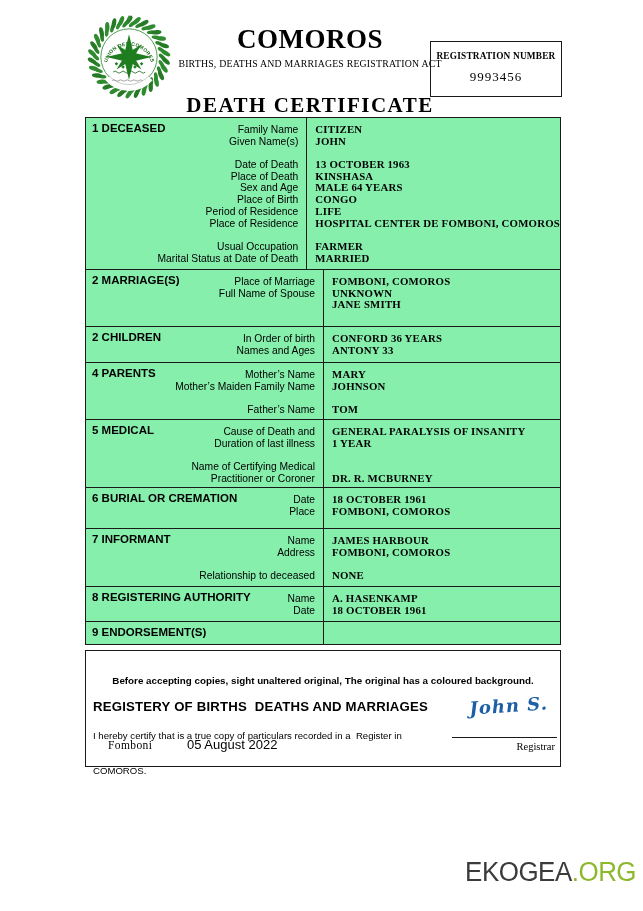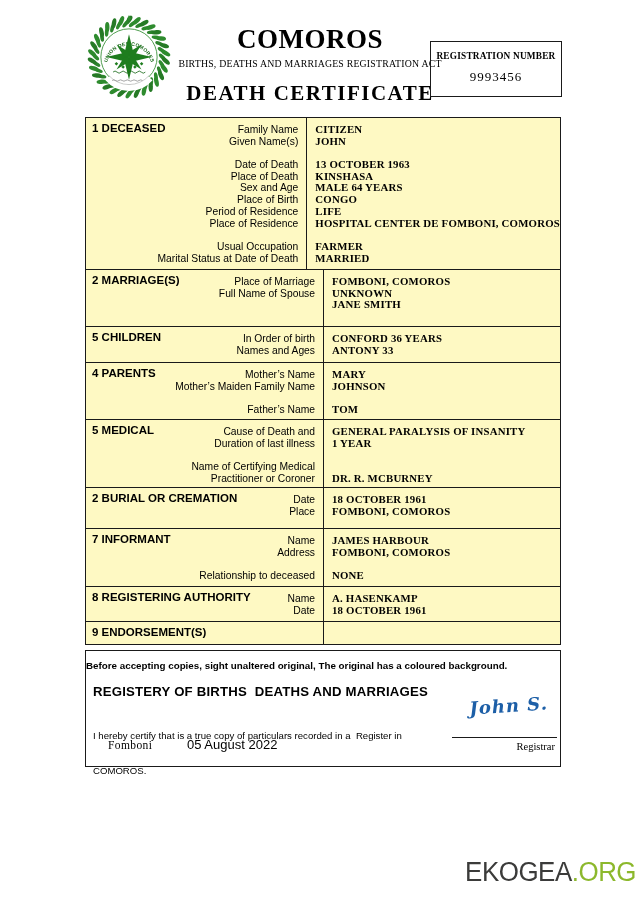--- a/index.html
+++ b/index.html
@@ -7,49 +7,49 @@
   .page {
     position:relative; width:643px; height:911px; background:#fff;
     font-family:"Liberation Sans", sans-serif; color:#000; overflow:hidden;
   }
 
   
   .emblem { position:absolute; left:87px; top:13px; width:84px; height:88px; }
   .titles { position:absolute; left:160px; top:26px; width:300px; text-align:center; }
   .country { font-family:"Liberation Serif", serif; font-weight:bold; font-size:27px; letter-spacing:0.5px; line-height:1; }
   .act { font-family:"Liberation Serif", serif; font-size:9.8px; margin-top:5px; letter-spacing:0.2px; white-space:pre; }
-  .doc-title { font-family:"Liberation Serif", serif; font-weight:bold; font-size:21px; margin-top:12px; letter-spacing:1.5px; }
+  .doc-title { font-family:"Liberation Serif", serif; font-weight:bold; font-size:21px; margin-top:24px; letter-spacing:1.5px; }
   .reg-box { position:absolute; left:430px; top:41px; width:132px; height:56px; border:1.6px solid #1a1a1a;
     text-align:center; font-family:"Liberation Serif", serif; }
   .reg-label { font-weight:bold; font-size:9.3px; margin-top:9px; letter-spacing:0.2px; }
   .reg-value { font-size:13px; margin-top:8px; letter-spacing:1px; }
 
   
-  .cert-table { position:absolute; left:85px; top:117px; width:476px; border:1.8px solid #1a1a1a; background:#fef9c3; }
+  .cert-table { position:absolute; left:85px; top:117px; width:476px; border:1.8px solid #1a1a1a; background:#86efac; }
   .section { position:relative; display:flex; border-top:1.4px solid #1a1a1a; }
   .section:first-child { border-top:none; }
   .section:nth-child(1){height:151px}
   .section:nth-child(2){height:57px}
   .section:nth-child(3){height:36px}
   .section:nth-child(4){height:57px}
   .section:nth-child(5){height:68px}
   .section:nth-child(6){height:41px}
   .section:nth-child(7){height:58px}
   .section:nth-child(8){height:35px}
   .section:nth-child(9){height:23px}
   .sec-title { position:absolute; left:6px; top:4px; font-weight:bold; font-size:11.5px; white-space:pre; }
   .col-labels { width:237px; padding:6px 8px 2px 0; text-align:right; }
   .col-values { flex:1; border-left:1.4px solid #1a1a1a; padding:6px 0 2px 8px;
     font-family:"Liberation Serif", serif; font-weight:bold; }
   .line { height:11.7px; line-height:11.7px; font-size:10.3px; white-space:pre; }
   .col-values .line { font-size:10.8px; letter-spacing:0.2px; }
 
   
   .footer-box { position:absolute; left:85px; top:650px; width:476px; height:117px; border:1.8px solid #1a1a1a; }
-  .notice { text-align:left; font-weight:bold; font-size:9.8px; margin-top:9px; white-space:pre; }
+  .notice { text-align:center; font-weight:bold; font-size:9.8px; margin-top:24px; white-space:pre; }
   .registry-title { font-weight:bold; font-size:13.2px; margin:13px 0 0 7px; letter-spacing:0.2px; white-space:pre; }
   .certify { position:absolute; left:7px; top:56px; width:380px; font-size:9.6px; line-height:11.5px; white-space:pre; }
   .signature { position:absolute; right:4px; top:44px; width:95px; text-align:center;
     font-family:"DejaVu Serif", serif; font-style:italic; font-weight:bold; font-size:18px;
     color:#1d5fa7; transform:rotate(-4deg); letter-spacing:1px; }
   .sig-line { position:absolute; left:366px; top:86px; width:105px; border-top:1.5px solid #1a1a1a; }
   .registrar { position:absolute; right:5px; top:90px; font-family:Liberation Serif, serif; font-size:10.5px; }
   .place { position:absolute; left:22px; top:88px; font-family:"Liberation Serif", serif; font-size:11.5px; letter-spacing:0.4px; }
   .issue-date { position:absolute; left:101px; top:86px; font-family:Liberation Sans, sans-serif; font-size:13px; }
 
@@ -205,21 +205,21 @@
           <div class="line lbl">Place of Marriage</div>
           <div class="line lbl">Full Name of Spouse</div>
         </div>
         <div class="col-values">
           <div class="line val">FOMBONI, COMOROS</div>
           <div class="line val">UNKNOWN</div>
           <div class="line val">JANE SMITH</div>
         </div>
       </div>
       <div class="section">
-        <div class="sec-title">5 CHILDREN</div>
+        <div class="sec-title">2 CHILDREN</div>
         <div class="col-labels">
           <div class="line lbl">In Order of birth</div>
           <div class="line lbl">Names and Ages</div>
         </div>
         <div class="col-values">
           <div class="line val">CONFORD 36 YEARS</div>
           <div class="line val">ANTONY 33</div>
         </div>
       </div>
       <div class="section">
@@ -248,21 +248,21 @@
         </div>
         <div class="col-values">
           <div class="line val">GENERAL PARALYSIS OF INSANITY</div>
           <div class="line val">1 YEAR</div>
           <div class="line val"></div>
           <div class="line val"></div>
           <div class="line val">DR. R. MCBURNEY</div>
         </div>
       </div>
       <div class="section">
-        <div class="sec-title">2 BURIAL OR CREMATION</div>
+        <div class="sec-title">6 BURIAL OR CREMATION</div>
         <div class="col-labels">
           <div class="line lbl">Date</div>
           <div class="line lbl">Place</div>
         </div>
         <div class="col-values">
           <div class="line val">18 OCTOBER 1961</div>
           <div class="line val">FOMBONI, COMOROS</div>
         </div>
       </div>
       <div class="section">

